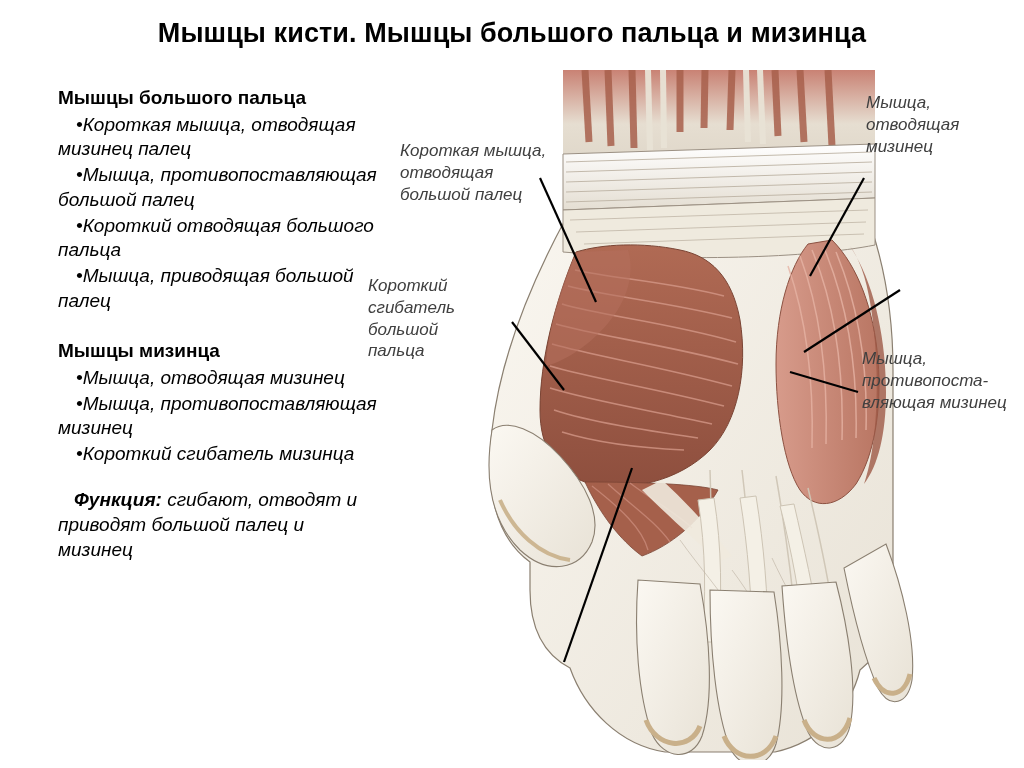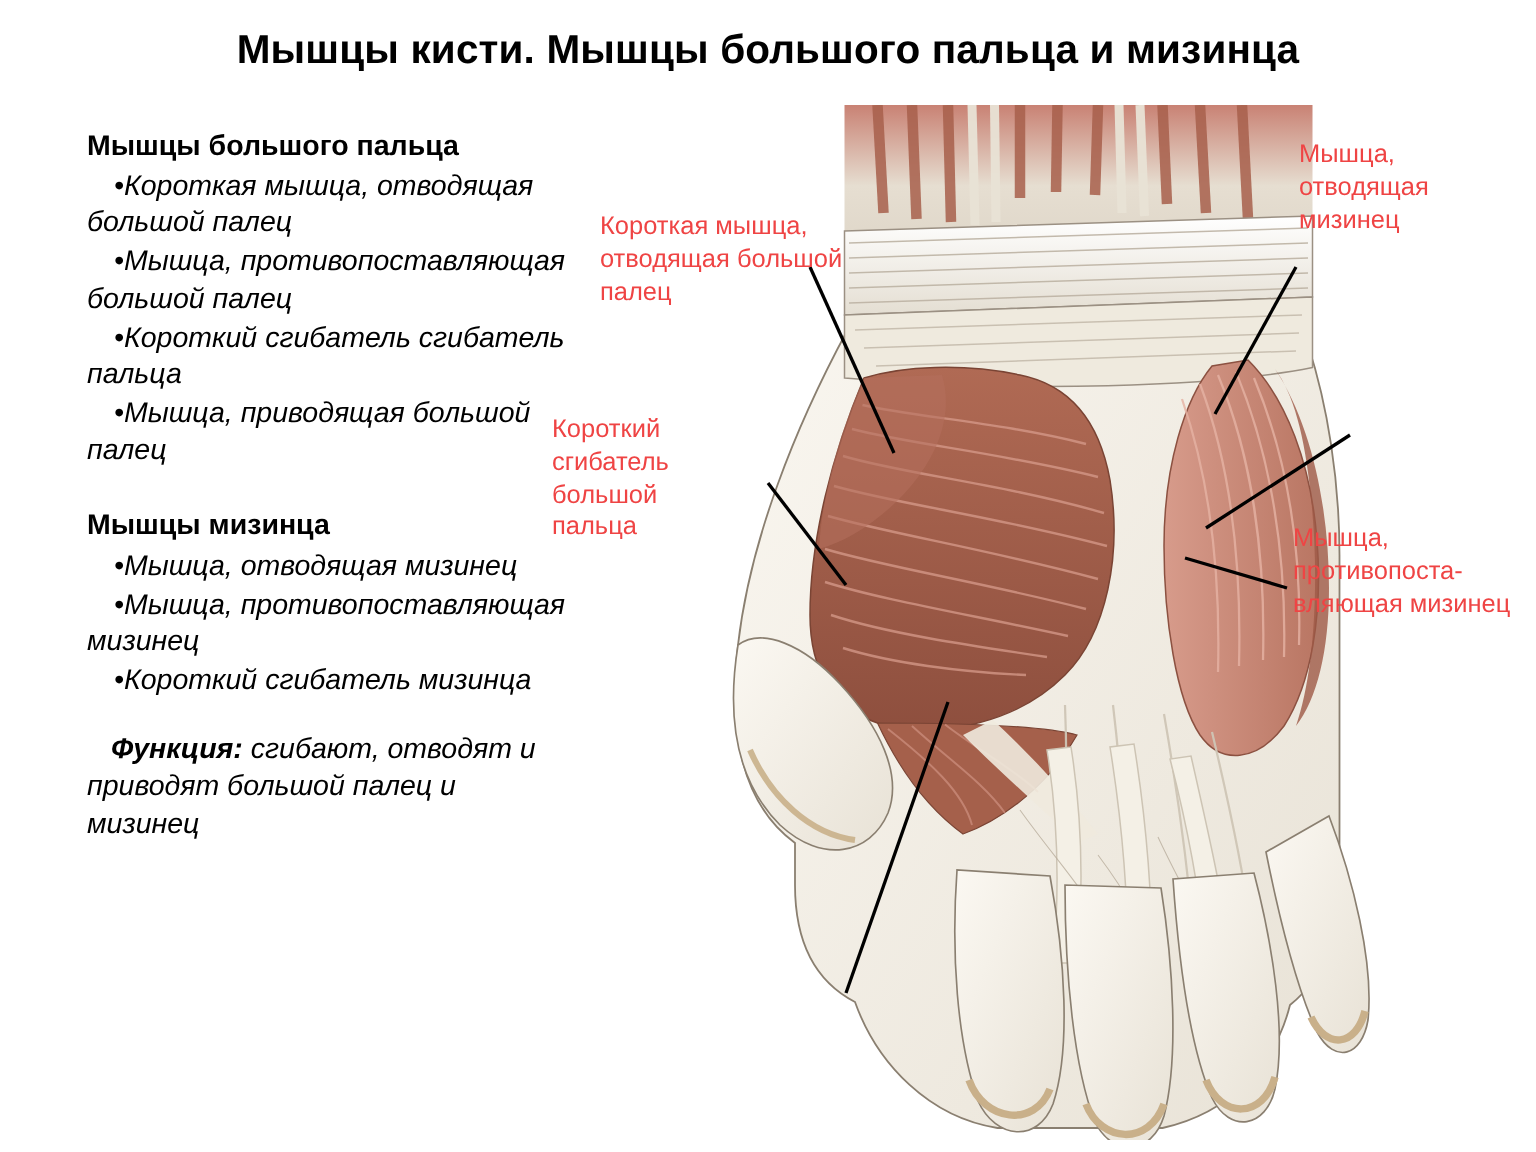--- a/index.html
+++ b/index.html
@@ -90,45 +90,46 @@
     height: 690px;
   }
   .illustration svg {
     display: block;
   }
 
   
   .callout {
     position: absolute;
     font-size: 17px;
+    font-style: italic;
     line-height: 1.28;
-    color: #ef4444;
+    color: #404040;
   }
   .callout.c-abductor-pollicis { left: 400px; top: 140px; width: 165px; }
   .callout.c-flexor-pollicis  { left: 368px; top: 275px; width: 130px; }
   .callout.c-adductor-pollicis{ left: 425px; top: 620px; width: 140px; }
   .callout.c-abductor-digiti  { left: 866px; top: 92px;  width: 140px; }
   .callout.c-flexor-digiti    { left: 905px; top: 218px; width: 120px; }
   .callout.c-opponens-digiti  { left: 862px; top: 348px; width: 150px; }
 </style>
 </head>
 <body>
 
 <div id="page">
 
   <div class="title">Мышцы кисти. Мышцы большого пальца и мизинца</div>
 
   <div class="text-col">
 
     <div class="section">
       <div class="section-heading">Мышцы большого пальца</div>
       <ul class="bullet-list">
-        <li class="bullet-item">•Короткая мышца, отводящая большой палец</li>
+        <li class="bullet-item">•Короткая мышца, отводящая мизинец палец</li>
         <li class="bullet-item">•Мышца, противопоставляющая большой палец</li>
-        <li class="bullet-item">•Короткий сгибатель сгибатель пальца</li>
+        <li class="bullet-item">•Короткий отводящая большого пальца</li>
         <li class="bullet-item">•Мышца, приводящая большой палец</li>
       </ul>
     </div>
 
     <div class="section" style="margin-top:26px;">
       <div class="section-heading">Мышцы мизинца</div>
       <ul class="bullet-list">
         <li class="bullet-item">•Мышца, отводящая мизинец</li>
         <li class="bullet-item">•Мышца, противопоставляющая мизинец</li>
         <li class="bullet-item">•Короткий сгибатель мизинца</li>

